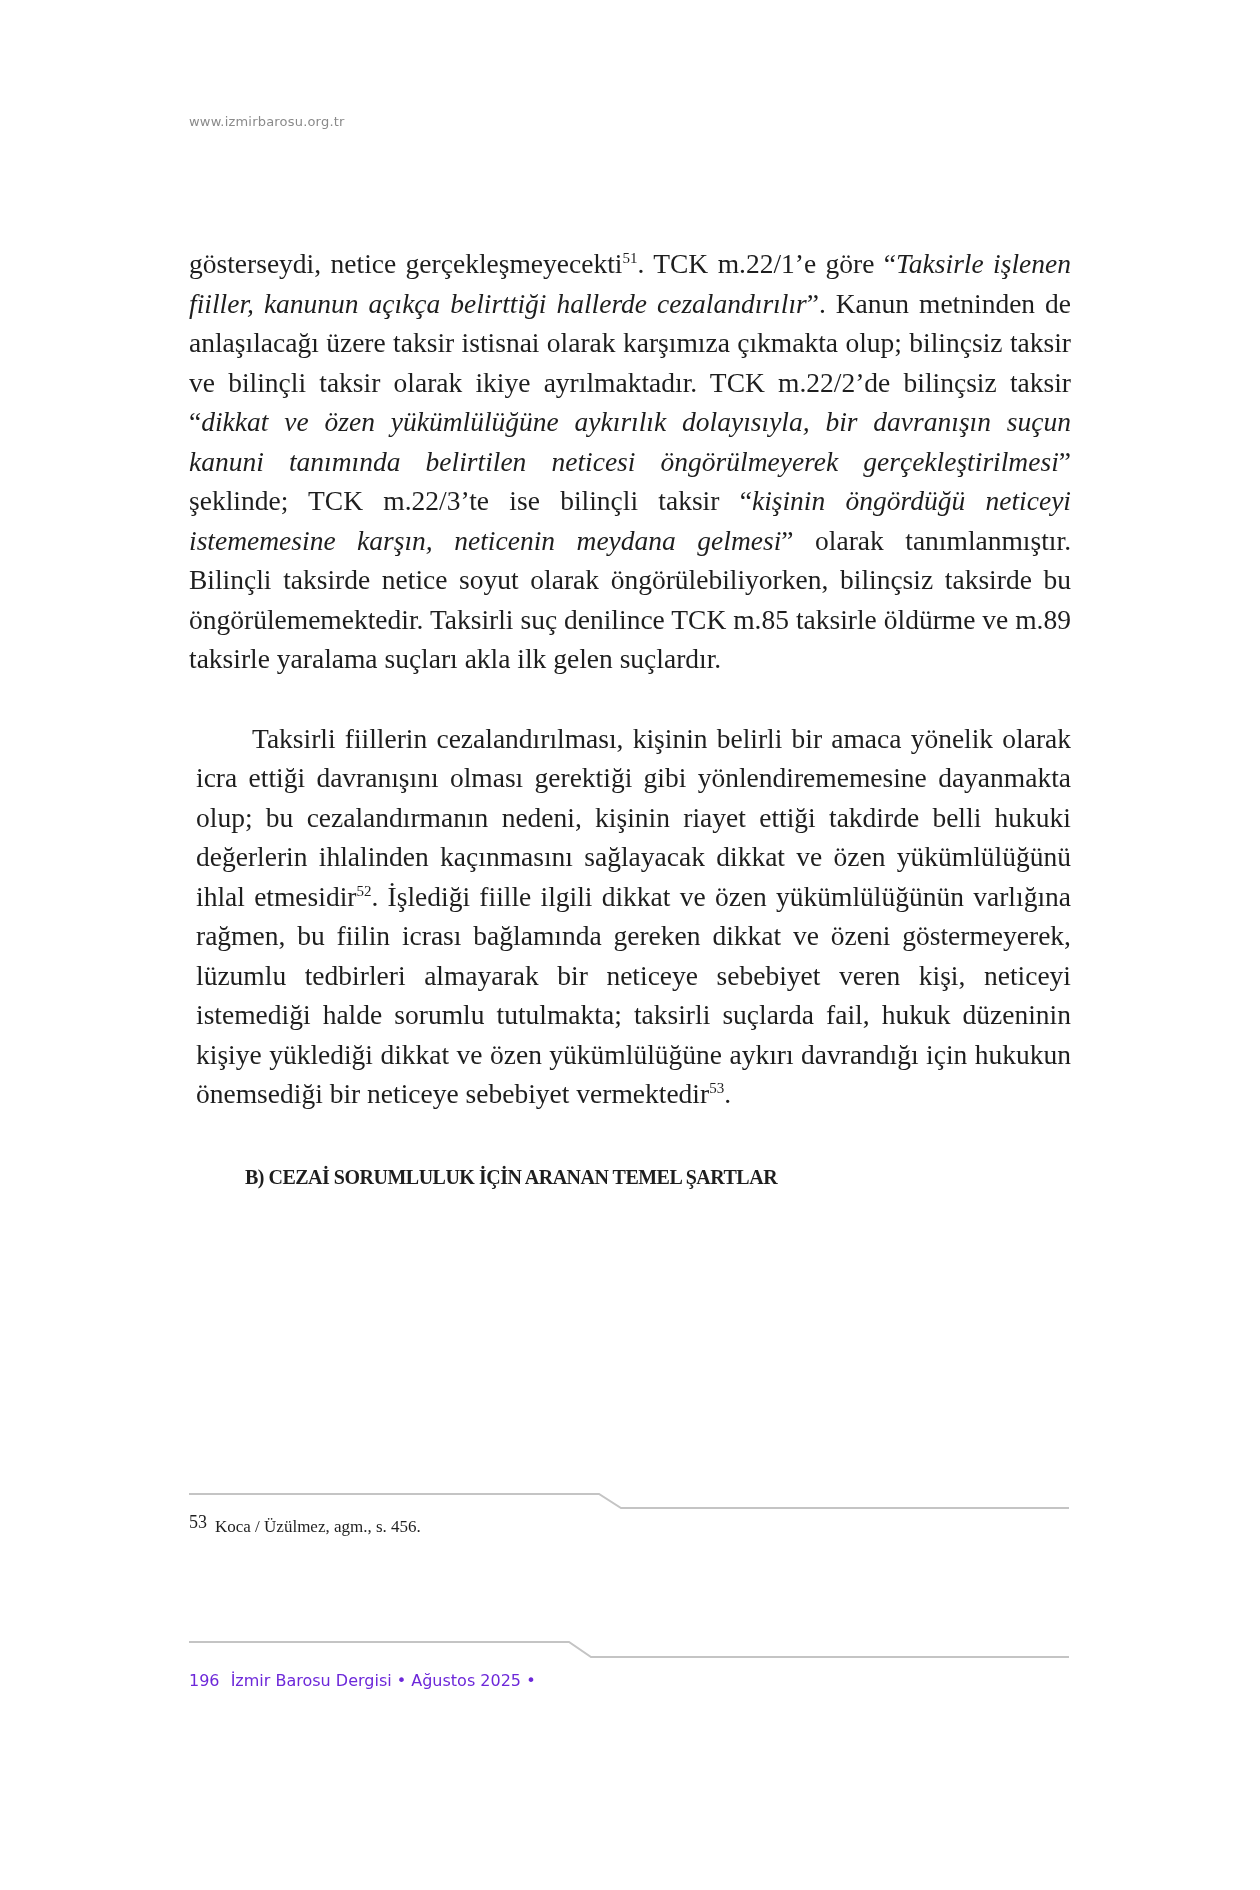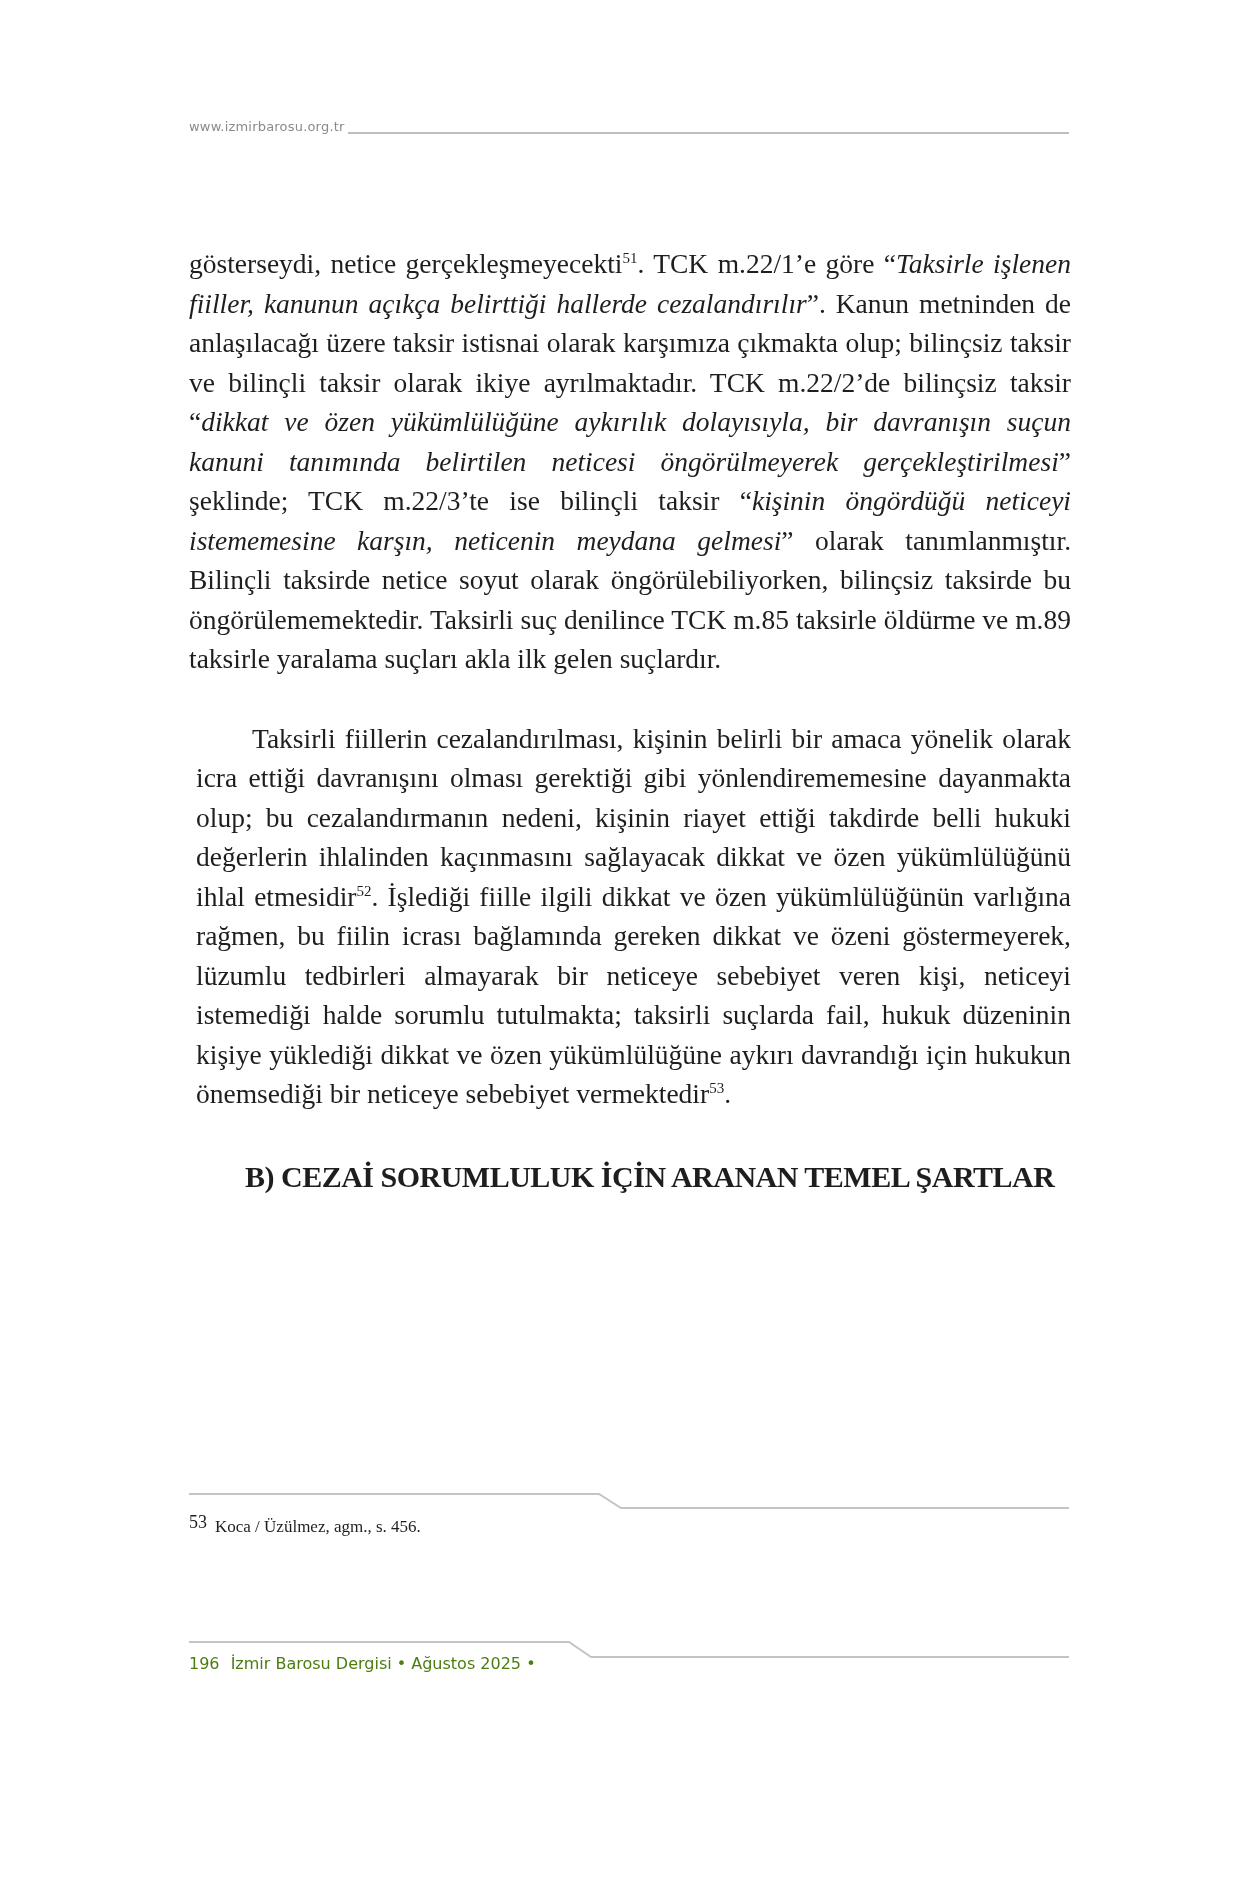--- a/index.html
+++ b/index.html
@@ -15,21 +15,22 @@
       font-family: "Liberation Serif", "DejaVu Serif", serif;
       color: #1e1e1e;
     }
     .header {
       position: absolute;
       left: 189px;
       top: 114px;
       width: 880px;
       height: 20px;
       display: flex;
-      align-items: flex-end;
+      align-items: flex-start;
+      flex-direction: column;
     }
     .header-url {
       font-family: "DejaVu Sans", "Liberation Sans", sans-serif;
       font-size: 13px;
       color: #8a8a8a;
       white-space: nowrap;
       letter-spacing: 0.2px;
     }
     .header-rule {
       flex: 1;
@@ -60,21 +61,21 @@
     }
     .para i {
       font-style: italic;
     }
     sup {
       font-size: 15px;
       line-height: 0;
       vertical-align: super;
     }
     .heading {
-      font-size: 30px;
+      font-size: 20px;
       font-weight: bold;
       margin: 43px 0 34px 56px;
       letter-spacing: -0.5px;
       line-height: 40px;
     }
     .fn-divider {
       position: absolute;
       left: 189px;
       top: 1490px;
       width: 880px;
@@ -104,24 +105,24 @@
     .footer {
       position: absolute;
       left: 189px;
       top: 1640px;
       width: 880px;
       height: 40px;
     }
     .footer-text {
       position: absolute;
       left: 0;
-      top: 14px;
+      top: 31px;
       font-family: "DejaVu Sans", "Liberation Sans", sans-serif;
       font-size: 16px;
-      color: #4d7c0f;
+      color: #6d28d9;
       white-space: nowrap;
     }
     .footer-text .pg {
       margin-right: 6px;
     }
     .footer-rule {
       position: absolute;
       left: 0;
       top: 0;
       width: 880px;

